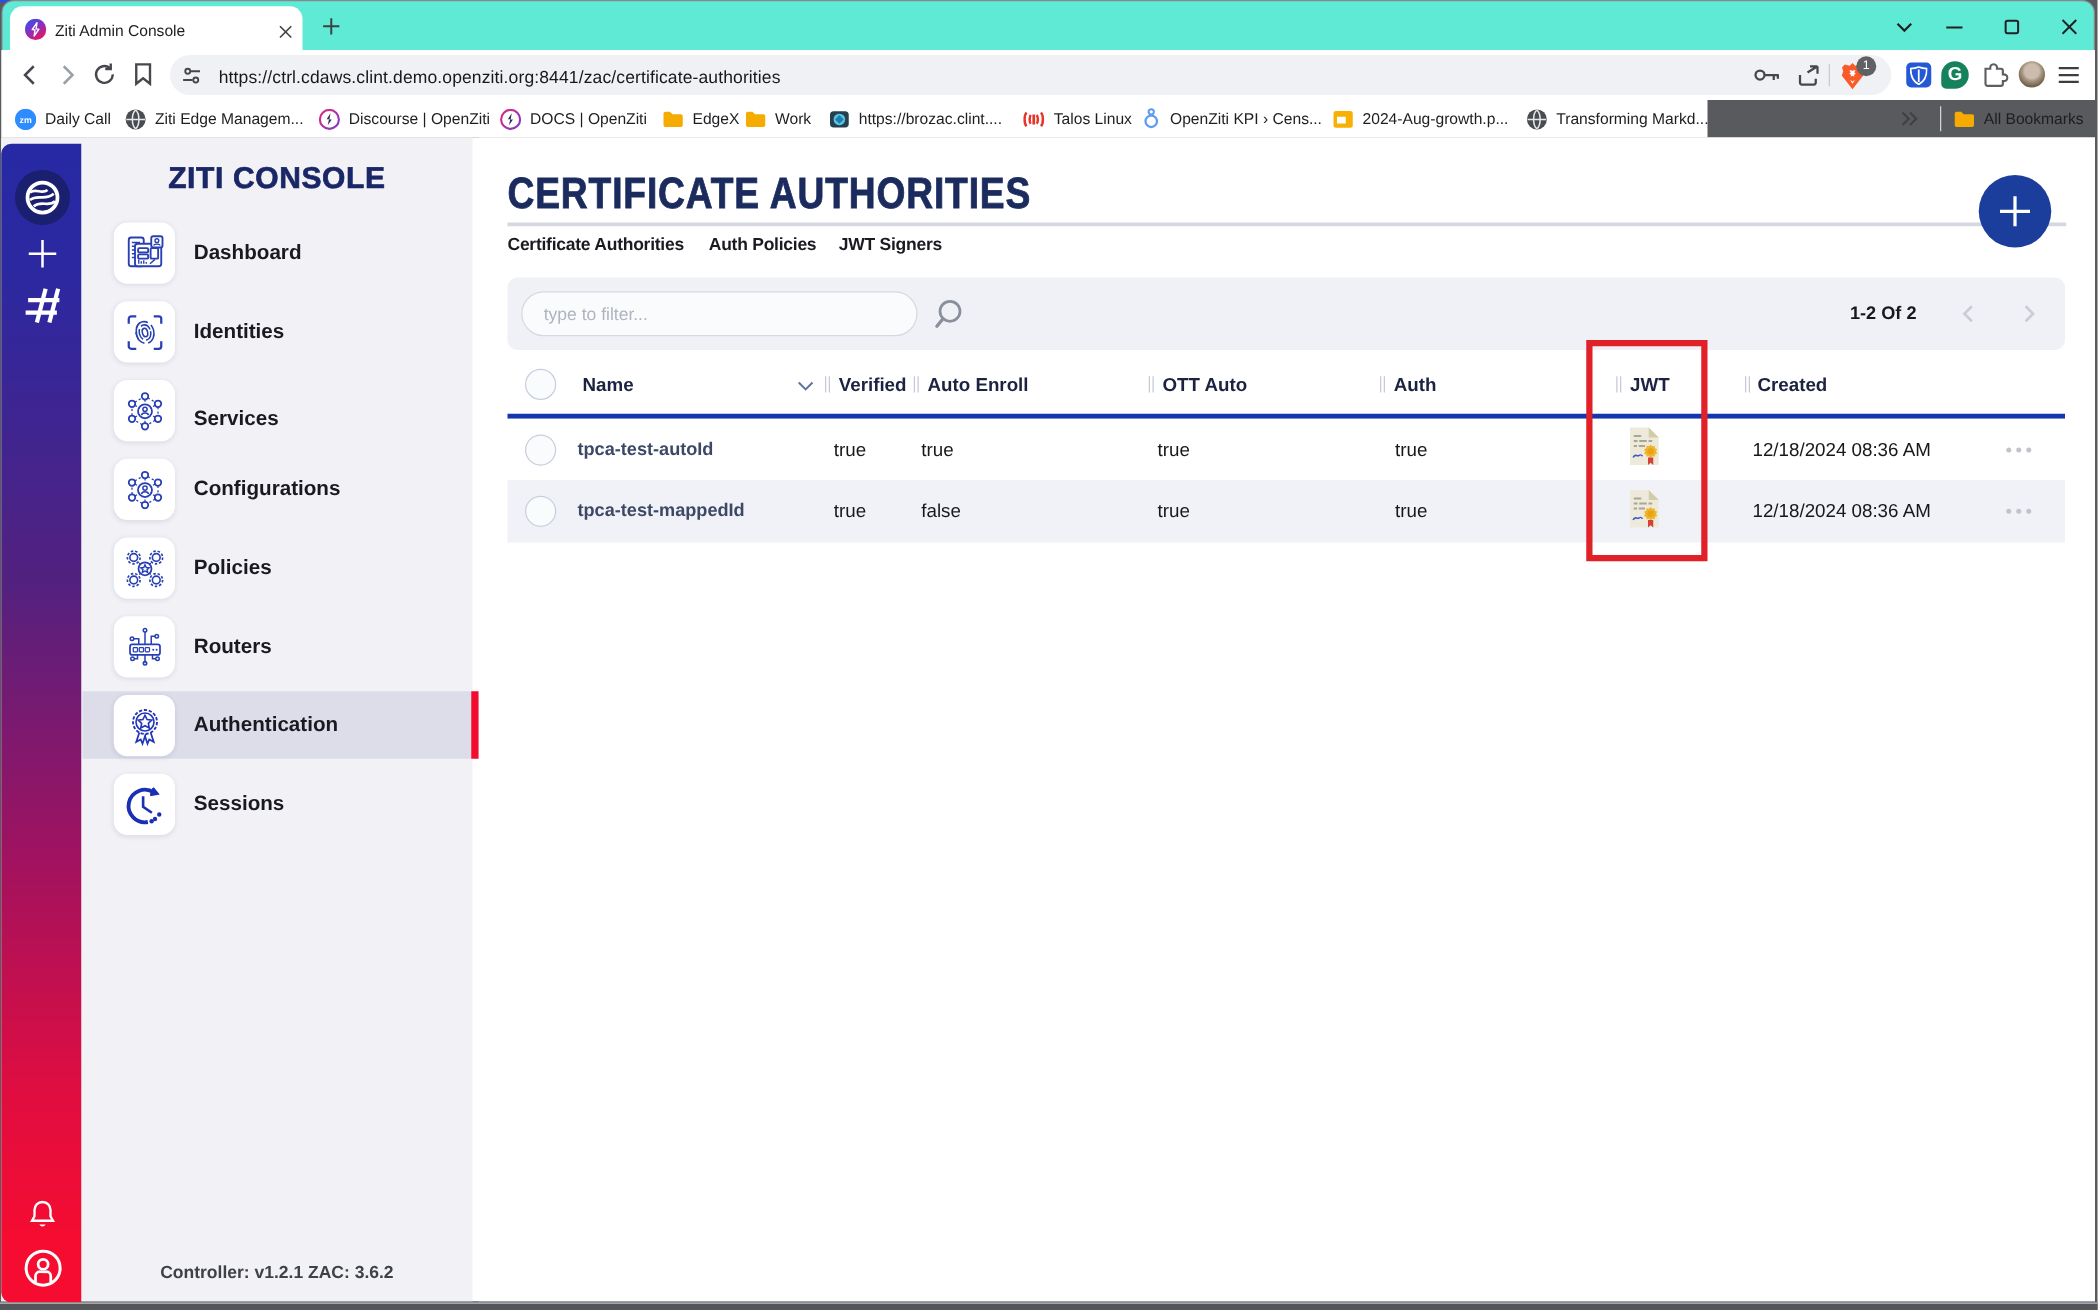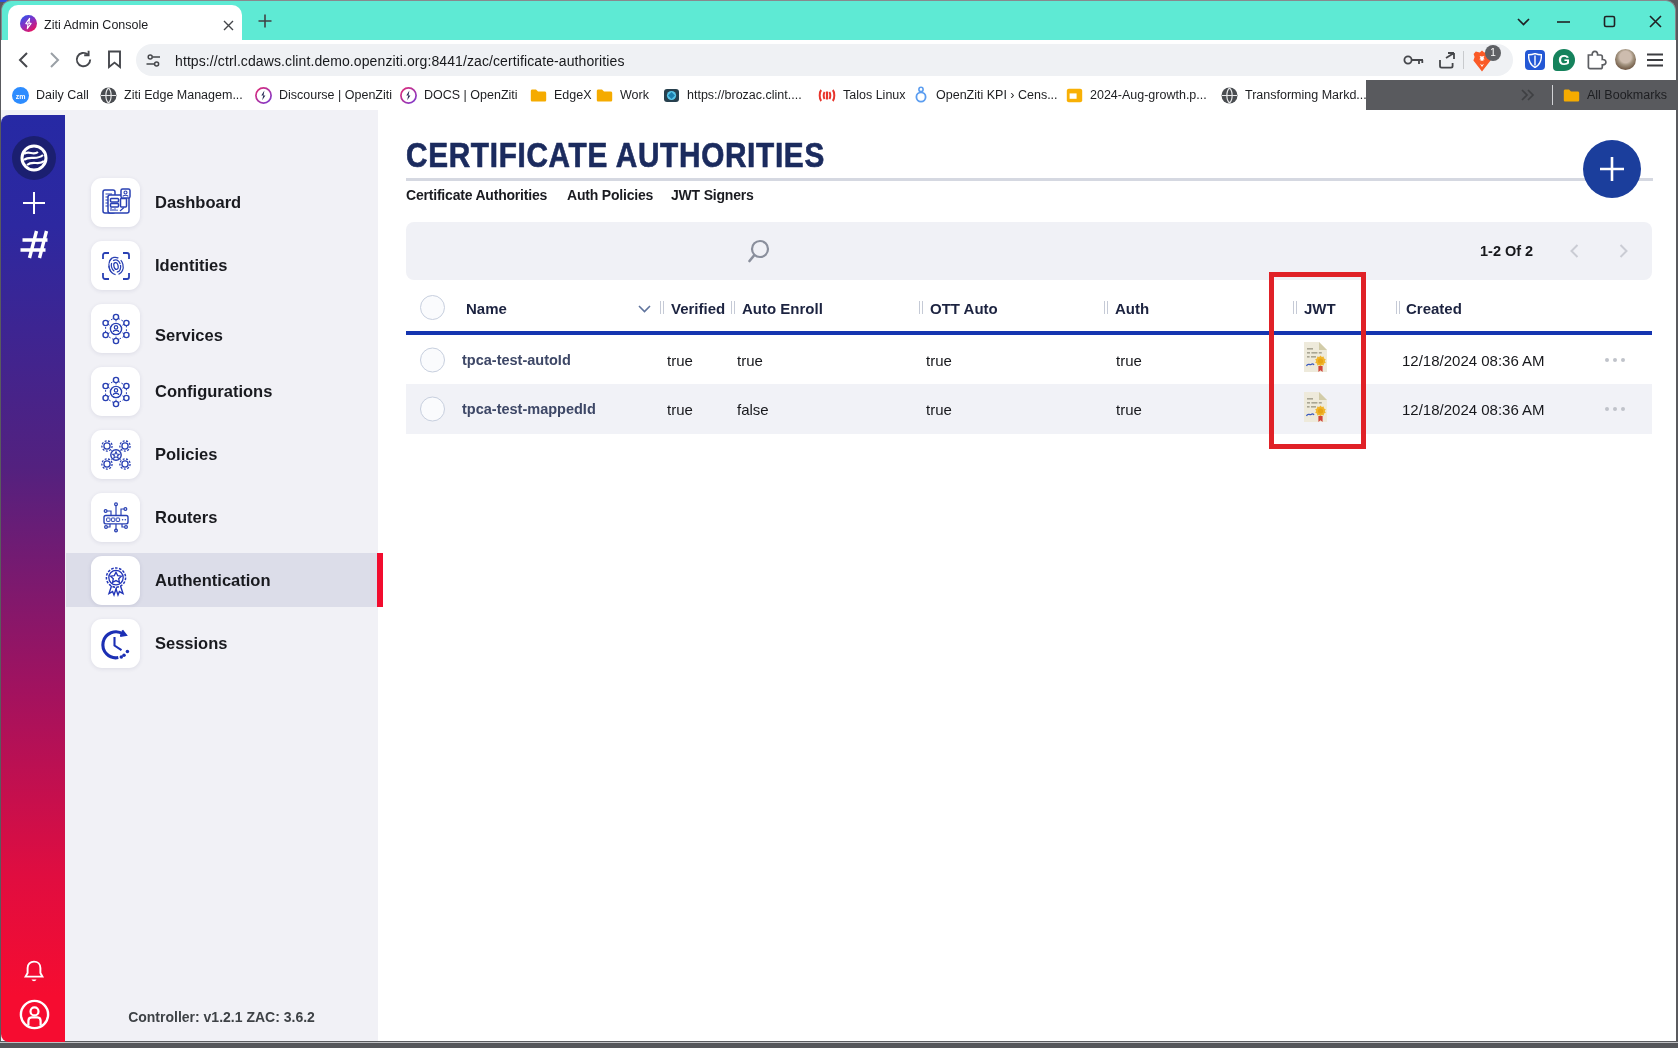--- a/index.html
+++ b/index.html
@@ -282,20 +282,21 @@
   </svg>
   <svg style="position:absolute;left:22px;top:959px;" width="24" height="24" viewBox="0 0 24 24">
     <path d="M12 2.6 C8.2 2.6 5.6 5.4 5.6 9 V14 L3.6 17.6 H20.4 L18.4 14 V9 C18.4 5.4 15.8 2.6 12 2.6 Z" fill="none" stroke="#fff" stroke-width="1.9"></path>
     <path d="M9.5 20.6 A2.8 2.8 0 0 0 14.5 20.6" fill="#fff"></path>
   </svg>
   <svg style="position:absolute;left:19px;top:999px;" width="31" height="31" viewBox="0 0 31 31">
     <circle cx="15.5" cy="15.5" r="13.6" fill="none" stroke="#fff" stroke-width="2.4"></circle>
     <circle cx="15.5" cy="12.4" r="4" fill="none" stroke="#fff" stroke-width="2.2"></circle>
     <path d="M9.4 26.5 V21.6 A3.4 3.4 0 0 1 12.8 18.4 H18.2 A3.4 3.4 0 0 1 21.6 21.6 V26.5" fill="none" stroke="#fff" stroke-width="2.2"></path>
   </svg>
+  <div id="navtitle">ZITI CONSOLE</div>
 
   <div class="icobox" style="top:178px;">
     <svg width="34" height="34" viewBox="0 0 34 34" fill="none" stroke="#2940b3" stroke-width="1.5">
       <rect x="4" y="4" width="12" height="23" rx="2"></rect>
       <path d="M6.5 8 H13 M6.5 11 H13 M6.5 14 H13 M6.5 17 H11 M6.5 20 H13" stroke-width="1.1"></path>
       <rect x="9" y="9" width="21" height="18" rx="2" fill="#fff"></rect>
       <rect x="11.5" y="12.5" width="8" height="3.4" rx="0.8"></rect>
       <rect x="11.5" y="17.5" width="8" height="3.4" rx="0.8"></rect>
       <rect x="21.5" y="12.5" width="6" height="8.4" rx="0.8"></rect>
       <path d="M12 25 V21.5 M14 25 V23 M16 25 V22.2 M18 25 V23.5 M21 25 L25 21.5" stroke-width="1.1"></path>
@@ -430,20 +431,23 @@
     <div id="titlerule"></div>
     <div class="tabitem" style="left:23px;">Certificate Authorities</div>
     <div class="tabitem" style="left:184px;">Auth Policies</div>
     <div class="tabitem" style="left:288px;">JWT Signers</div>
     <div id="fab">
         <svg style="position:absolute;left:15px;top:15px;" width="28" height="28" viewBox="0 0 28 28">
           <path d="M14 2 V26 M2 14 H26" stroke="#fff" stroke-width="2.6"></path>
         </svg>
       </div>
     <div id="panel">
+      <div id="filter">
+          <div id="filtertext">type to filter...</div>
+        </div>
       <svg style="position:absolute;left:339px;top:16px;" width="27" height="27" viewBox="0 0 27 27">
         <circle cx="15" cy="11" r="8" fill="none" stroke="#8a8f9c" stroke-width="2.2"></circle>
         <path d="M9 17.5 L4.5 23" stroke="#8a8f9c" stroke-width="2.6" stroke-linecap="round"></path>
       </svg>
       <div id="pager">1-2 Of 2</div>
       <svg style="position:absolute;left:1161px;top:21px;" width="16" height="16" viewBox="0 0 16 16">
           <path d="M10.5 2 L4.5 8 L10.5 14" fill="none" stroke="#caccd4" stroke-width="2"></path>
         </svg>
       <svg style="position:absolute;left:1209px;top:21px;" width="16" height="16" viewBox="0 0 16 16">
           <path d="M5.5 2 L11.5 8 L5.5 14" fill="none" stroke="#caccd4" stroke-width="2"></path>

